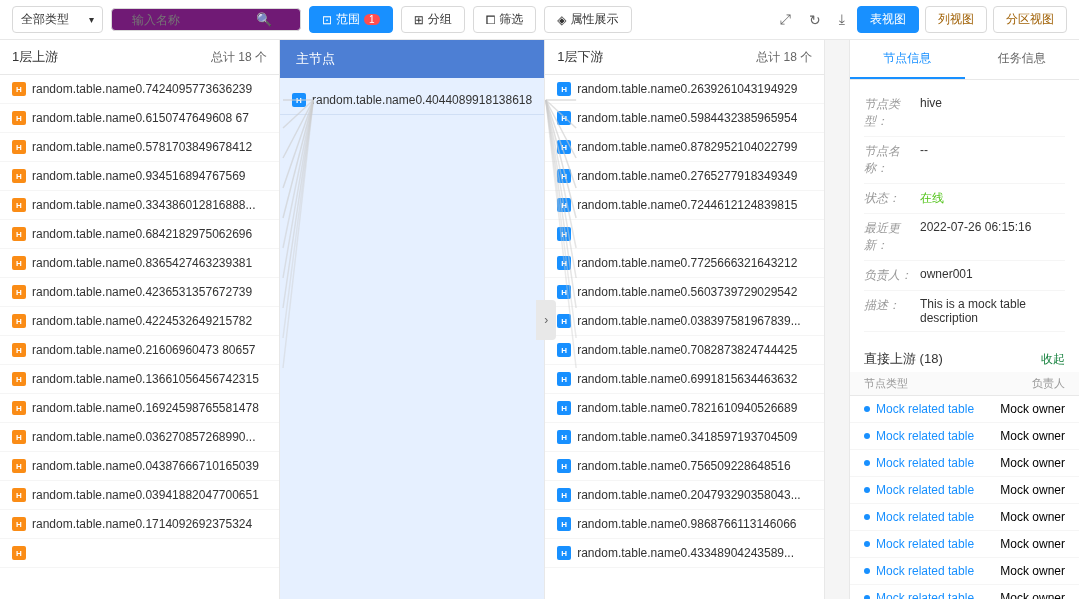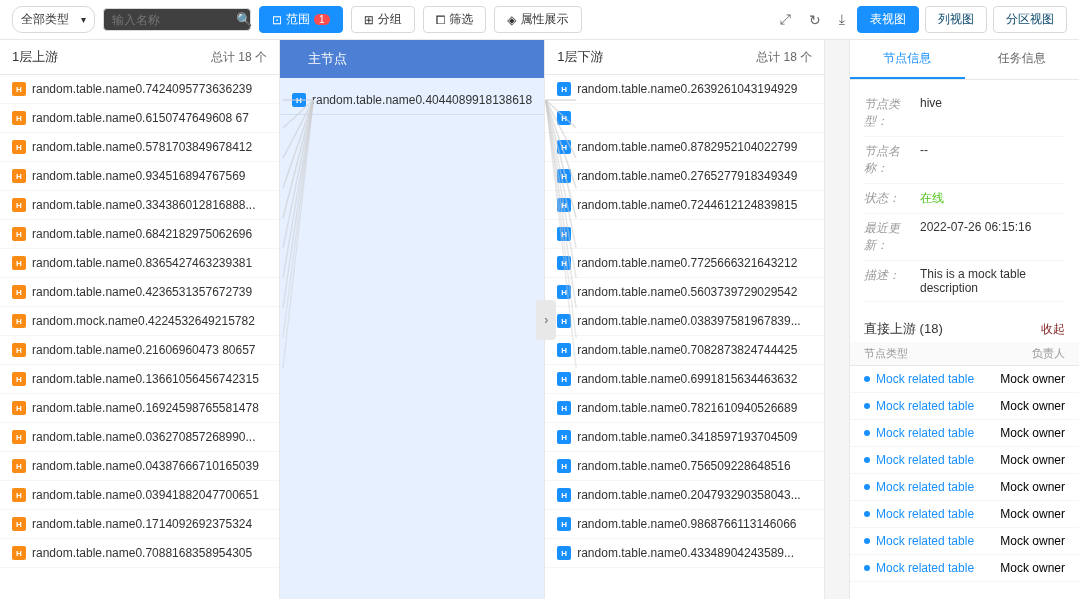--- a/index.html
+++ b/index.html
@@ -4,43 +4,43 @@
   <style>
     * { box-sizing: border-box; margin: 0; padding: 0; }
     body { font-family: -apple-system, BlinkMacSystemFont, 'PingFang SC', 'Microsoft YaHei', sans-serif; background: #f5f5f5; font-size: 12px; color: #333; width: 1079px; height: 599px; overflow: hidden; }
 
     
     .toolbar {
       display: flex; align-items: center; height: 40px; background: #fff;
       border-bottom: 1px solid #e8e8e8; padding: 0 12px; gap: 8px;
     }
     .type-select {
-      display: flex; align-items: center; gap: 12px; padding: 4px 8px;
-      border: 1px solid #d9d9d9; border-radius: 10px; cursor: pointer;
+      display: flex; align-items: center; gap: 20px; padding: 4px 8px;
+      border: 1px solid #d9d9d9; border-radius: 4px; cursor: pointer;
       font-size: 12px; background: #fff; color: #333;
     }
     .search-box {
       display: flex; align-items: center; border: 1px solid #d9d9d9;
-      border-radius: 4px; padding: 3px 8px; gap: 4px; background: #404040; width: 148px;
+      border-radius: 4px; padding: 3px 20px; gap: 4px; background: #701a75; width: 190px;
     }
     .search-box input {
       border: none; outline: none; font-size: 12px; color: #999; width: 120px; background: transparent;
     }
     .btn {
       display: flex; align-items: center; gap: 4px; padding: 4px 12px;
       border: 1px solid #d9d9d9; border-radius: 4px; cursor: pointer;
       font-size: 12px; background: #fff; color: #333;
     }
     .btn.active {
       background: #1890ff; color: #fff; border-color: #1890ff;
     }
     .btn-view {
       display: flex; align-items: center; gap: 4px; padding: 4px 12px;
       border: 1px solid #d9d9d9; border-radius: 4px; cursor: pointer;
-      font-size: 12px; background: #fff; color: #0c4a6e;
+      font-size: 12px; background: #fff; color: #a16207;
     }
     .btn-view.active { background: #1890ff; color: #fff; border-color: #1890ff; }
     .icon-spacer { display: flex; gap: 6px; margin-left: auto; align-items: center; }
     .icon-btn { cursor: pointer; color: #666; font-size: 14px; padding: 2px 6px; }
 
     
     .main { display: flex; height: 559px; }
 
     
     .panel { background: #fff; border-right: 1px solid #e8e8e8; flex: 0 0 280px; display: flex; flex-direction: column; }
@@ -62,21 +62,21 @@
     }
     .node-icon.blue { background: #1890ff; }
     .node-name { font-size: 12px; color: #333; white-space: nowrap; overflow: hidden; text-overflow: ellipsis; }
 
     
     .center-panel {
       background: #e6f0ff; border-right: 1px solid #e8e8e8; flex: 0 0 230px;
       display: flex; flex-direction: column; position: relative;
     }
     .center-header {
-      background: #4d7fd4; color: #fff; padding: 10px 28px; font-size: 13px; font-weight: 500;
+      background: #4d7fd4; color: #fff; padding: 10px 16px; font-size: 13px; font-weight: 500;
       display: flex; align-items: center; gap: 6px;
     }
     .expand-btn {
       position: absolute; right: -12px; top: 50%; transform: translateY(-50%);
       width: 20px; height: 40px; background: #e8e8e8; border-radius: 0 4px 4px 0;
       display: flex; align-items: center; justify-content: center;
       cursor: pointer; z-index: 10; font-size: 12px; color: #666;
     }
     .center-body { overflow-y: auto; flex: 1; padding: 8px 0; }
     .center-item {
@@ -94,21 +94,21 @@
       flex: 1; text-align: center; padding: 10px 0; font-size: 12px;
       cursor: pointer; color: #666; border-bottom: 2px solid transparent;
     }
     .info-tab.active { color: #1890ff; border-bottom: 2px solid #1890ff; }
     .info-section { padding: 10px 14px; }
     .info-row { display: flex; padding: 6px 0; font-size: 12px; border-bottom: 1px solid #f5f5f5; }
     .info-label { color: #999; flex: 0 0 56px; font-style: italic; }
     .info-value { color: #333; flex: 1; }
     .section-header { display: flex; justify-content: space-between; align-items: center; padding: 8px 14px 4px; }
     .section-title { font-size: 13px; font-weight: 500; color: #333; }
-    .section-action { font-size: 12px; color: #7f1d1d; cursor: pointer; }
+    .section-action { font-size: 12px; color: #15803d; cursor: pointer; }
     .col-header { display: flex; padding: 4px 14px; background: #fafafa; border-bottom: 1px solid #e8e8e8; }
     .col-label { font-size: 11px; color: #999; flex: 1; }
     .related-item { display: flex; align-items: center; padding: 6px 14px; border-bottom: 1px solid #f5f5f5; }
     .related-dot { width: 6px; height: 6px; border-radius: 50%; background: #1890ff; margin-right: 6px; flex-shrink: 0; }
     .related-name { flex: 1; font-size: 12px; color: #1890ff; cursor: pointer; }
     .related-owner { font-size: 12px; color: #000000; flex: 0 0 70px; text-align: right; }
 
     
     .panels-wrapper { display: flex; flex: 1; position: relative; overflow: hidden; }
     .svg-overlay { position: absolute; top: 0; left: 0; width: 100%; height: 100%; pointer-events: none; z-index: 5; }
@@ -225,21 +225,21 @@
             <div class="node-item">
               <div class="node-icon">H</div>
               <span class="node-name">random.table.name0.8365427463239381</span>
             </div>
             <div class="node-item">
               <div class="node-icon">H</div>
               <span class="node-name">random.table.name0.4236531357672739</span>
             </div>
             <div class="node-item">
               <div class="node-icon">H</div>
-              <span class="node-name">random.mock.name0.4224532649215782</span>
+              <span class="node-name">random.table.name0.4224532649215782</span>
             </div>
             <div class="node-item">
               <div class="node-icon">H</div>
               <span class="node-name">random.table.name0.21606960473 80657</span>
             </div>
             <div class="node-item">
               <div class="node-icon">H</div>
               <span class="node-name">random.table.name0.13661056456742315</span>
             </div>
             <div class="node-item">
@@ -257,21 +257,20 @@
             <div class="node-item">
               <div class="node-icon">H</div>
               <span class="node-name">random.table.name0.03941882047700651</span>
             </div>
             <div class="node-item">
               <div class="node-icon">H</div>
               <span class="node-name">random.table.name0.1714092692375324</span>
             </div>
             <div class="node-item">
               <div class="node-icon">H</div>
-              <span class="node-name">random.table.name0.7088168358954305</span>
             </div>
           </div>
       </div>
 
       <div class="center-panel">
         <div class="center-header">
           <span>主节点</span>
         </div>
         <div class="expand-btn">›</div>
         <div class="center-body">
@@ -287,20 +286,21 @@
           <span class="panel-title">1层下游</span>
           <span class="panel-count">总计 18 个</span>
         </div>
         <div class="panel-body" id="downstream-list">
             <div class="node-item">
               <div class="node-icon blue">H</div>
               <span class="node-name">random.table.name0.2639261043194929</span>
             </div>
             <div class="node-item">
               <div class="node-icon blue">H</div>
+              <span class="node-name">random.table.name0.5984432385965954</span>
             </div>
             <div class="node-item">
               <div class="node-icon blue">H</div>
               <span class="node-name">random.table.name0.8782952104022799</span>
             </div>
             <div class="node-item">
               <div class="node-icon blue">H</div>
               <span class="node-name">random.table.name0.2765277918349349</span>
             </div>
             <div class="node-item">
@@ -377,20 +377,24 @@
           <span class="info-value">--</span>
         </div>
         <div class="info-row">
           <span class="info-label">状态：</span>
           <span class="info-value" style="color:#52c41a;">在线</span>
         </div>
         <div class="info-row">
           <span class="info-label">最近更新：</span>
           <span class="info-value">2022-07-26 06:15:16</span>
         </div>
+        <div class="info-row">
+          <span class="info-label">负责人：</span>
+          <span class="info-value">owner001</span>
+        </div>
         <div class="info-row" style="align-items:flex-start;">
           <span class="info-label">描述：</span>
           <span class="info-value description">This is a mock table description</span>
         </div>
       </div>
       <div class="section-header">
         <span class="section-title">直接上游 (18)</span>
         <span class="section-action">收起</span>
       </div>
       <div class="col-header">

